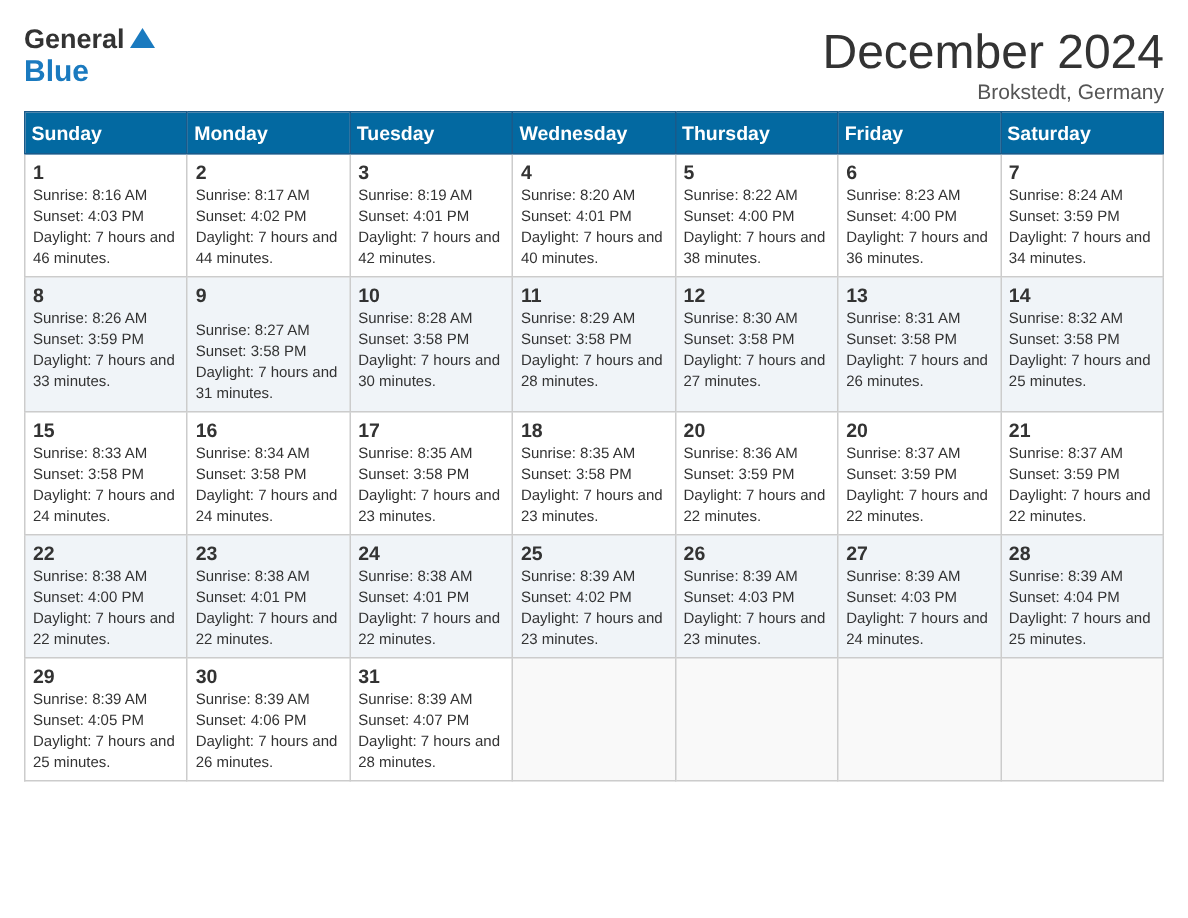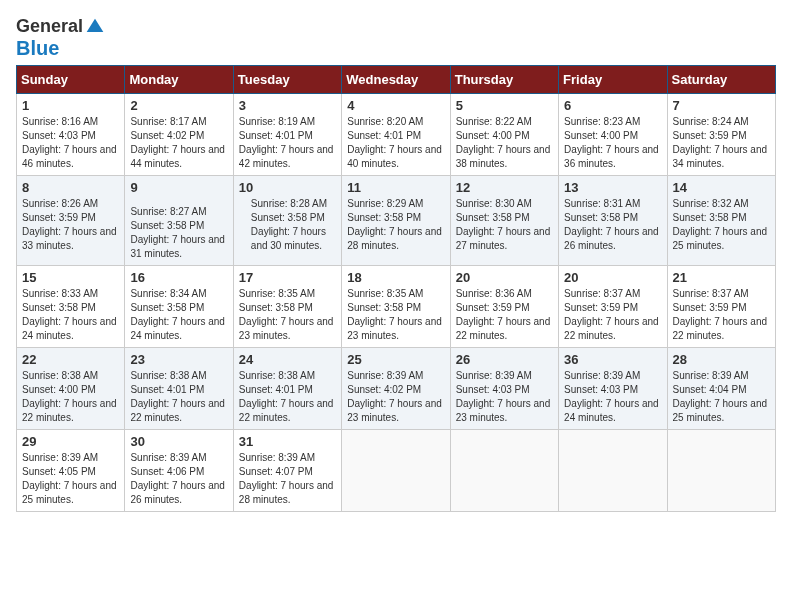--- a/index.html
+++ b/index.html
@@ -51,21 +51,21 @@
     .location {
       font-size: 14px;
       color: #555;
     }
     .calendar {
       width: 100%;
       border-collapse: collapse;
       border: 1px solid #ccc;
     }
     .calendar th {
-      background-color: #7f1d1d;
+      background-color: #0369a1;
       color: #fff;
       font-size: 13px;
       font-weight: bold;
       padding: 6px 4px;
       text-align: left;
       border: 1px solid #1a5a8a;
     }
     .calendar td {
       width: 14.28%;
       vertical-align: top;
@@ -99,20 +99,24 @@
 <div class="header">
   <div class="logo">
     <div class="logo-text">
       <span class="logo-general">General</span>
       <svg class="logo-icon" viewBox="0 0 24 24">
         <polygon points="12,2 22,18 2,18" fill="#1a7abf"></polygon>
       </svg>
     </div>
     <span class="logo-blue">Blue</span>
   </div>
+  <div class="title-area">
+    <div class="month-title">December 2024</div>
+    <div class="location">Brokstedt, Germany</div>
+  </div>
 </div>
 
 <table class="calendar">
   <thead>
     <tr>
     <th>Sunday</th>
         <th>Monday</th>
         <th>Tuesday</th>
         <th>Wednesday</th>
         <th>Thursday</th>
@@ -173,21 +177,21 @@
 Daylight: 7 hours and 33 minutes.</div>
         </td>
         <td>
           <span class="day-num">9</span>
           <div class="cell-text" style="white-space: pre-wrap; margin-top: 10px;">Sunrise: 8:27 AM
 Sunset: 3:58 PM
 Daylight: 7 hours and 31 minutes.</div>
         </td>
         <td>
           <span class="day-num">10</span>
-          <div class="cell-text" style="white-space: pre-wrap; margin-left: 12px;">Sunrise: 8:28 AM
+          <div class="cell-text" style="white-space: pre-wrap;">Sunrise: 8:28 AM
 Sunset: 3:58 PM
 Daylight: 7 hours and 30 minutes.</div>
         </td>
         <td>
           <span class="day-num">11</span>
           <div class="cell-text" style="white-space: pre-wrap;">Sunrise: 8:29 AM
 Sunset: 3:58 PM
 Daylight: 7 hours and 28 minutes.</div>
         </td>
         <td>
@@ -278,21 +282,21 @@
 Sunset: 4:02 PM
 Daylight: 7 hours and 23 minutes.</div>
         </td>
         <td>
           <span class="day-num">26</span>
           <div class="cell-text" style="white-space: pre-wrap;">Sunrise: 8:39 AM
 Sunset: 4:03 PM
 Daylight: 7 hours and 23 minutes.</div>
         </td>
         <td>
-          <span class="day-num">36</span>
+          <span class="day-num">27</span>
           <div class="cell-text" style="white-space: pre-wrap;">Sunrise: 8:39 AM
 Sunset: 4:03 PM
 Daylight: 7 hours and 24 minutes.</div>
         </td>
         <td>
           <span class="day-num">28</span>
           <div class="cell-text" style="white-space: pre-wrap;">Sunrise: 8:39 AM
 Sunset: 4:04 PM
 Daylight: 7 hours and 25 minutes.</div>
         </td>

